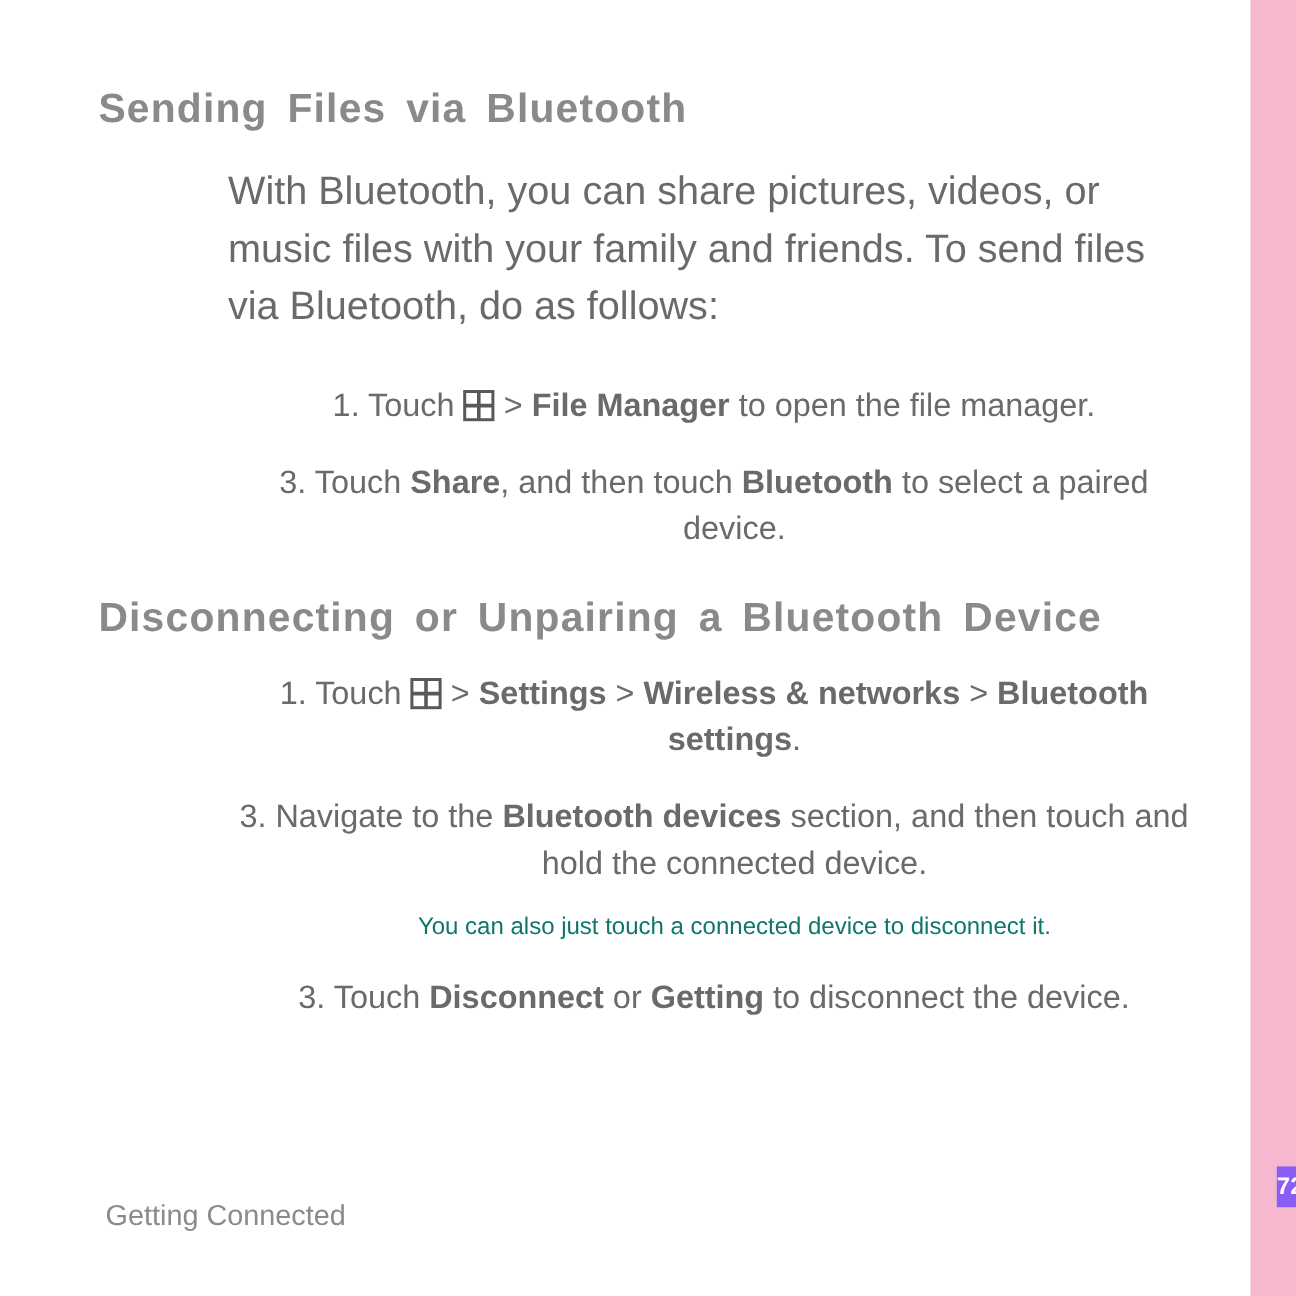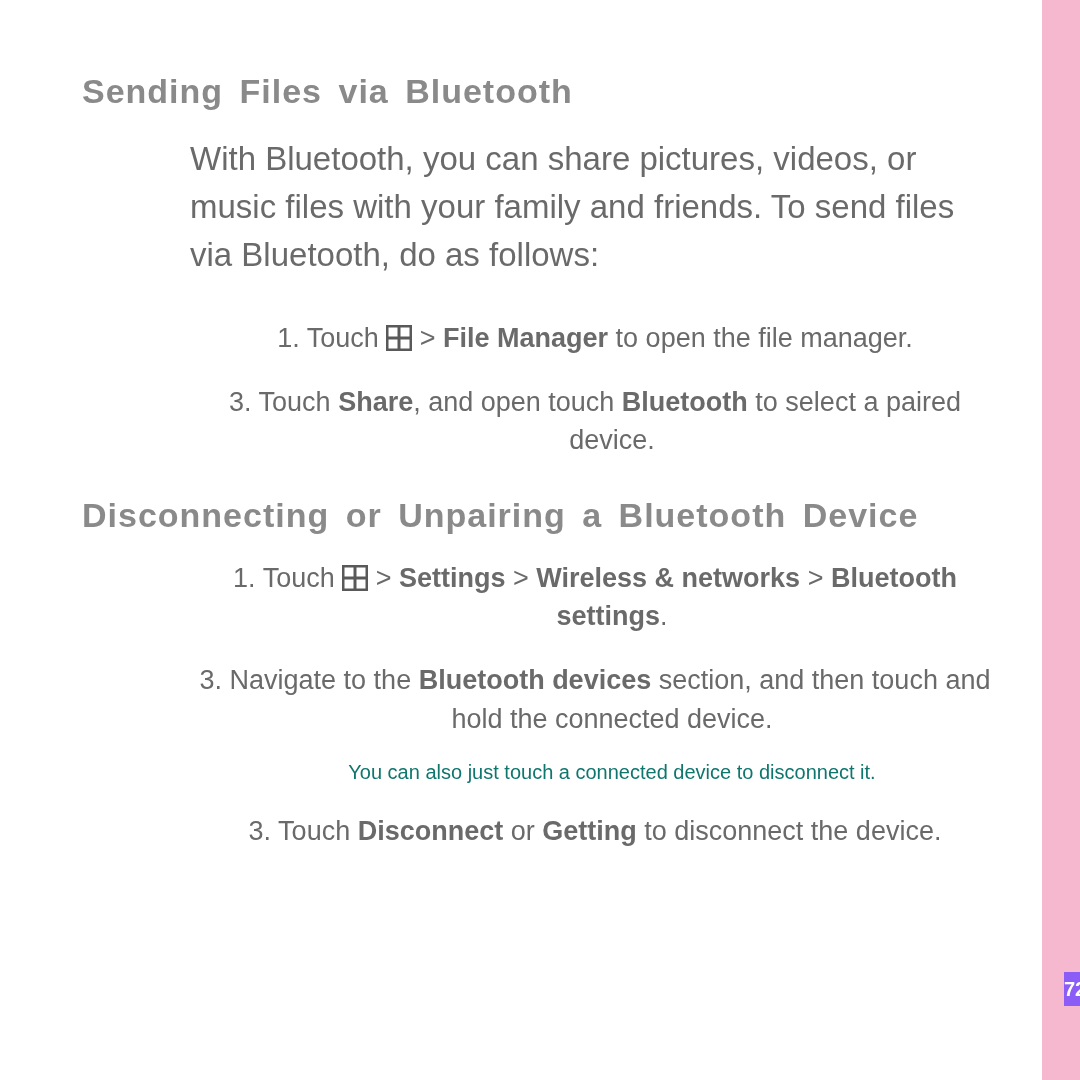--- a/index.html
+++ b/index.html
@@ -116,21 +116,21 @@
 
     <ol class="steps">
       <li>
         <span>1. Touch </span><span class="grid-icon"><svg viewBox="0 0 26 26">
               <rect x="1" y="1" width="24" height="24" fill="none" stroke="#595959" stroke-width="3"></rect>
               <line x1="13" y1="1" x2="13" y2="25" stroke="#595959" stroke-width="3"></line>
               <line x1="1" y1="13" x2="25" y2="13" stroke="#595959" stroke-width="3"></line>
             </svg></span><span> &gt; </span><span class="b">File Manager</span><span> to open the file manager.</span>
       </li>
       <li>
-        <span>3. Touch </span><span class="b">Share</span><span>, and open touch </span><span class="b">Bluetooth</span><span> to select a paired device.</span>
+        <span>3. Touch </span><span class="b">Share</span><span>, and then touch </span><span class="b">Bluetooth</span><span> to select a paired device.</span>
       </li>
     </ol>
 
     <h2 class="sec2">Disconnecting or Unpairing a Bluetooth Device</h2>
 
     <ol class="steps">
       <li>
         <span>1. Touch </span><span class="grid-icon"><svg viewBox="0 0 26 26">
               <rect x="1" y="1" width="24" height="24" fill="none" stroke="#595959" stroke-width="3"></rect>
               <line x1="13" y1="1" x2="13" y2="25" stroke="#595959" stroke-width="3"></line>
@@ -141,13 +141,14 @@
         <span>3. Navigate to the </span><span class="b">Bluetooth devices</span><span> section, and then touch and hold the connected device.</span>
         <span class="note">You can also just touch a connected device to disconnect it.</span>
       </li>
       <li>
         <span>3. Touch </span><span class="b">Disconnect</span><span> or </span><span class="b">Getting</span><span> to disconnect the device.</span>
       </li>
     </ol>
 
   </div>
 
+  <div class="footer">Getting Connected</div>
 </div>
 
 </body></html>

